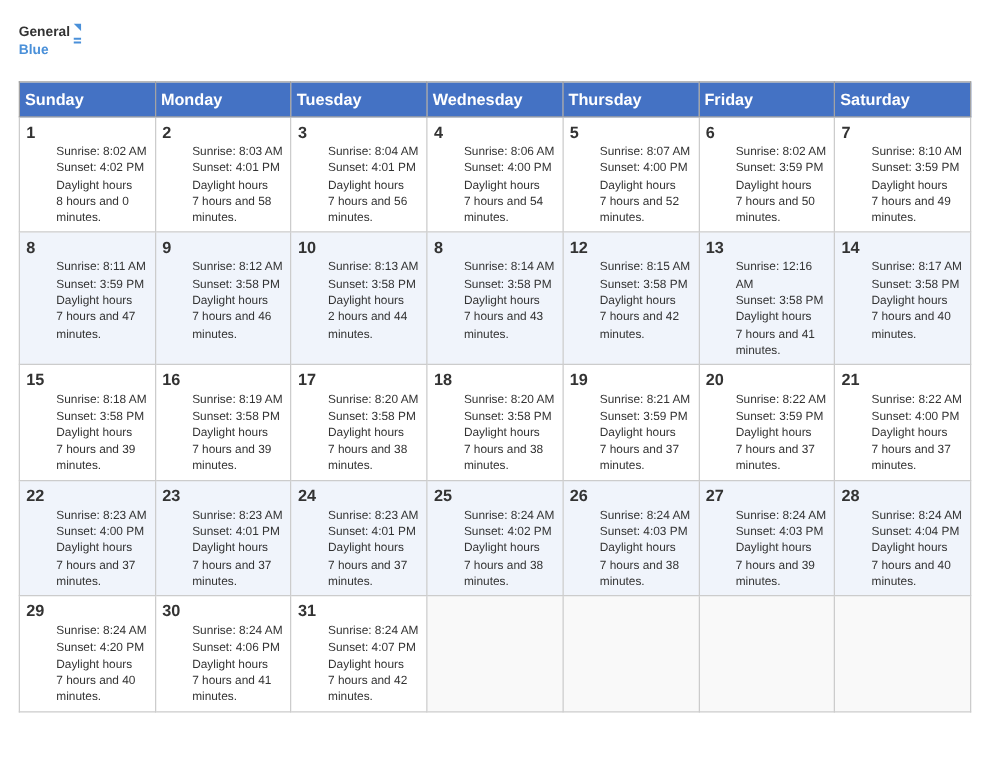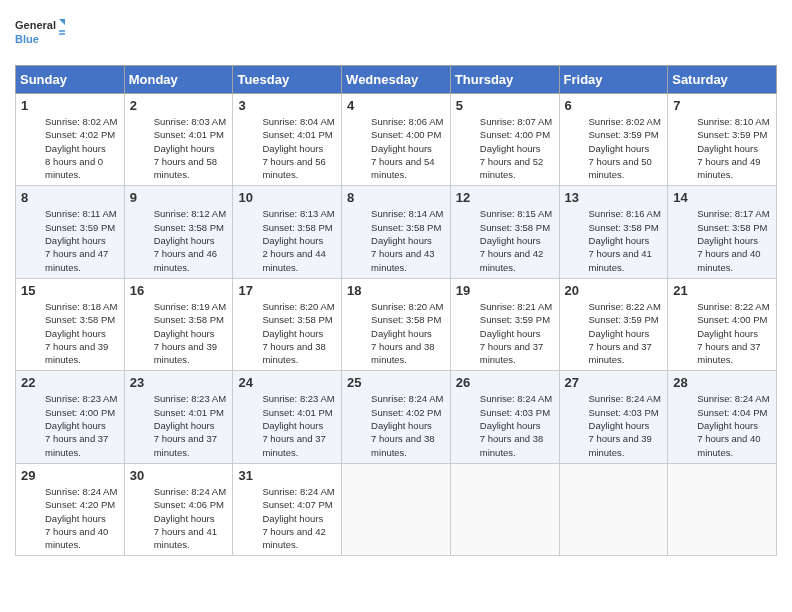--- a/index.html
+++ b/index.html
@@ -213,21 +213,21 @@
         <div class="day-info">
           <span>Sunrise: 8:15 AM</span><br>
           <span>Sunset: 3:58 PM</span><br>
           <span>Daylight hours</span><br>
           <span>7 hours and 42 minutes.</span>
         </div>
       </td>
         <td>
         <span class="day-number">13</span>
         <div class="day-info">
-          <span>Sunrise: 8:16 AM</span><br>
+          <span>Sunrise: 12:16 AM</span><br>
           <span>Sunset: 3:58 PM</span><br>
           <span>Daylight hours</span><br>
           <span>7 hours and 41 minutes.</span>
         </div>
       </td>
         <td>
         <span class="day-number">14</span>
         <div class="day-info">
           <span>Sunrise: 8:17 AM</span><br>
           <span>Sunset: 3:58 PM</span><br>

